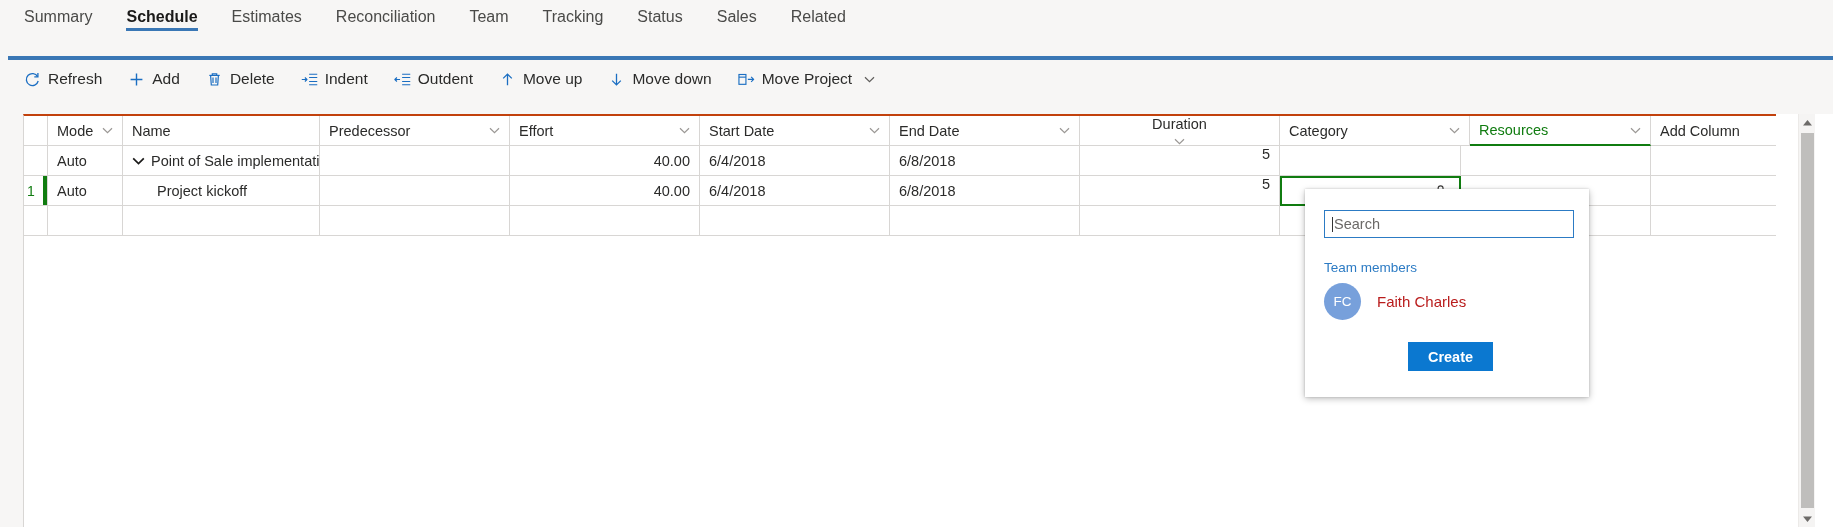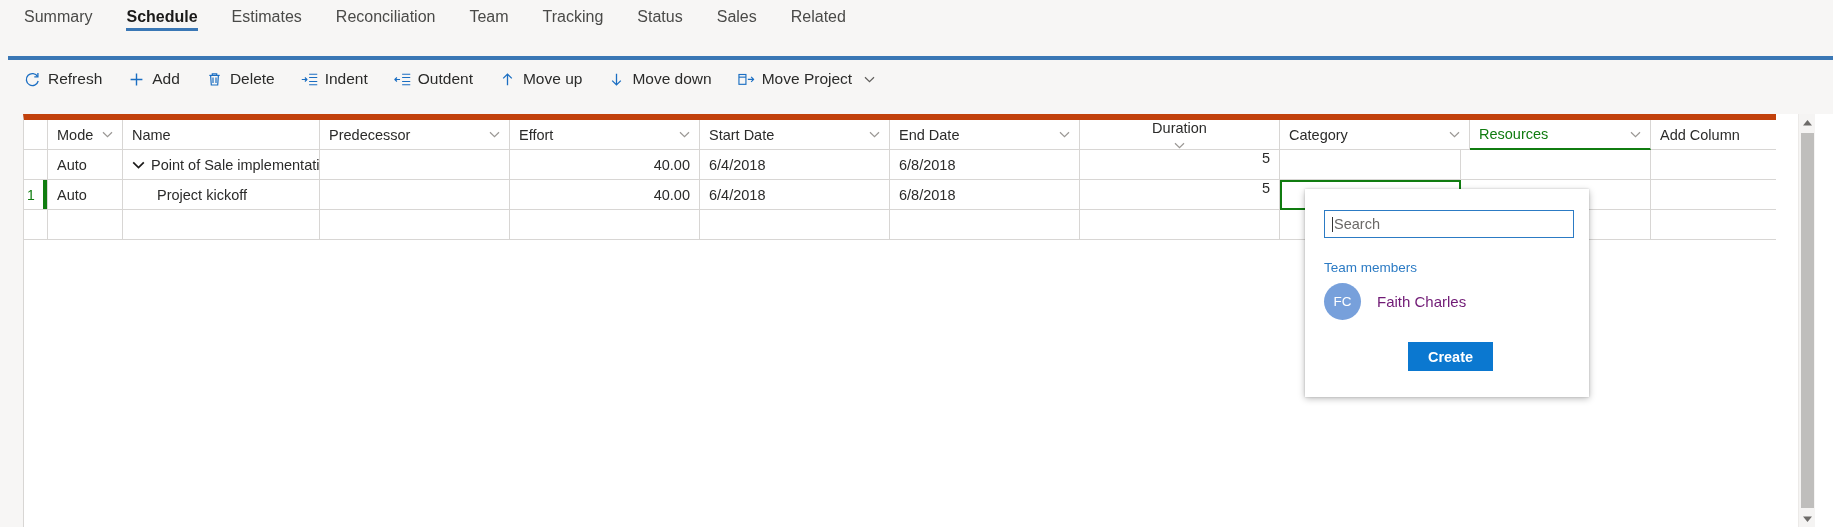--- a/index.html
+++ b/index.html
@@ -74,21 +74,21 @@
   
   .gridwrap {
     position: absolute; left: 23px; top: 114px;
     width: 1810px; height: 413px;
     border-left: 1px solid #d8d6d4;
     background: #fff;
   }
   .grid {
     position: absolute; left: -1px; top: 0;
     width: 1753px;
-    border-top: 6px solid #c2410c;
+    border-top: 2px solid #c2410c;
     border-left: 1px solid #d8d6d4;
     background: #fff;
   }
   .row { display: flex; height: 30px; }
   .row.head { height: 30px; background: #fff; }
   .cell {
     border-right: 1px solid #d8d6d4;
     border-bottom: 1px solid #d8d6d4;
     padding: 0 9px;
     display: flex; align-items: center;
@@ -187,21 +187,21 @@
   .fly-member {
     position: absolute; left: 19px; top: 94px;
     display: flex; align-items: center; gap: 16px;
   }
   .avatar {
     width: 37px; height: 37px; border-radius: 50%;
     background: #77a0db; color: #fff;
     display: flex; align-items: center; justify-content: center;
     font-size: 13.5px;
   }
-  .member-name { font-size: 15px; color: #701a75; }
+  .member-name { font-size: 15px; color: #b91c1c; }
   .fly-create {
     position: absolute; left: 103px; top: 153px;
     width: 85px; height: 29px;
     background: #0b78d0; color: #fff;
     border: none;
     font-family: "Liberation Sans", sans-serif;
     font-size: 14.5px; font-weight: bold;
     cursor: pointer;
   }
 </style>

